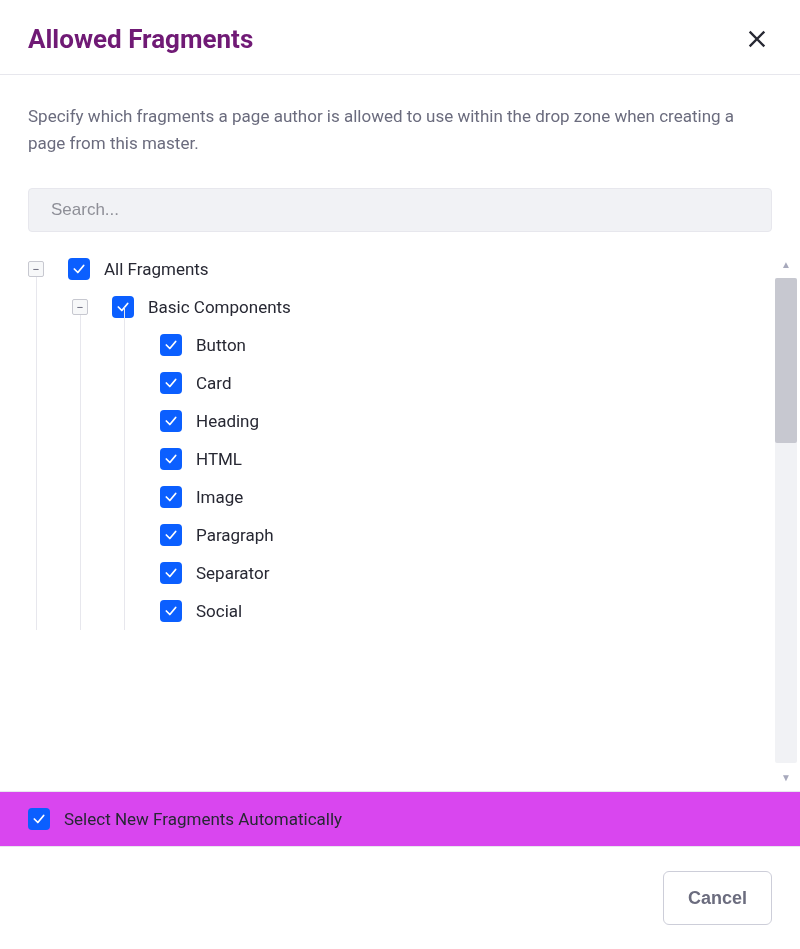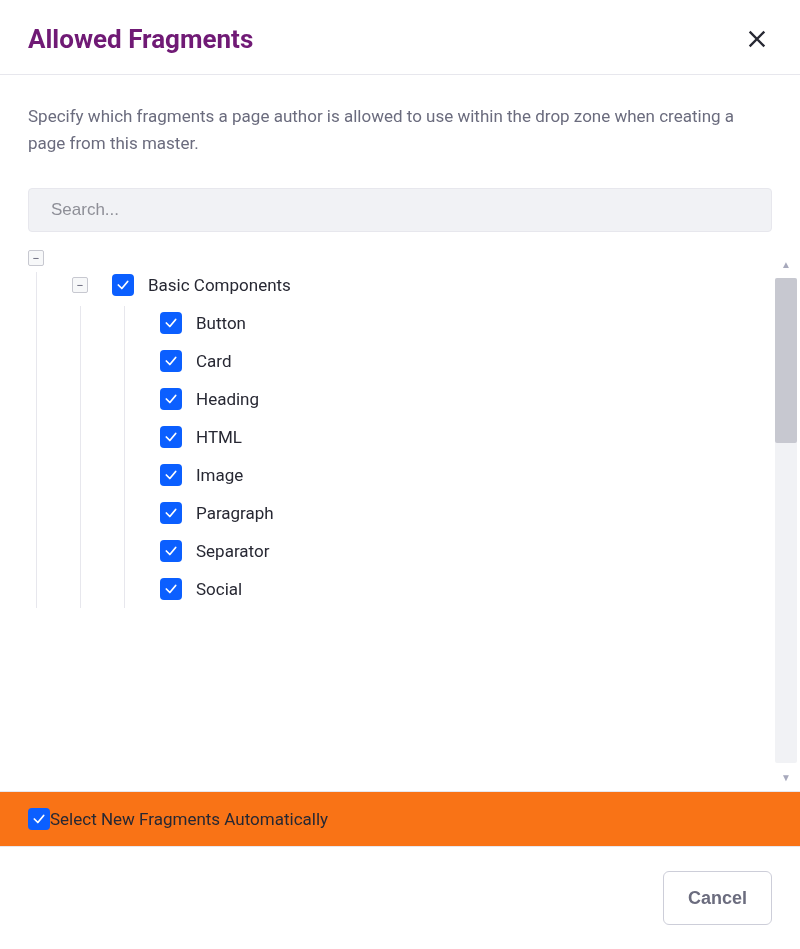--- a/index.html
+++ b/index.html
@@ -158,24 +158,25 @@
       bottom: 0;
       z-index: 1;
     }
     .tree-inner { position: relative; }
     .guide.g1 { left: 8px; top: 22px; }
     .guide.g2 { left: 52px; top: 56px; }
     .guide.g3 { left: 96px; top: 56px; }
 
     .auto-select {
       border-top: 1px solid #e7e7ed;
-      background: #f97316;
+      background: #d946ef;
       padding: 16px 28px;
       display: flex;
       align-items: center;
+      gap: 14px;
     }
     .auto-select .label { font-size: 17px; }
     .footer {
       border-top: 1px solid #e7e7ed;
       padding: 24px 28px;
       display: flex;
       justify-content: flex-end;
       gap: 24px;
       background: #fff;
     }
@@ -219,20 +220,28 @@
 
 <div class="tree-container">
   <div class="tree">
     <div class="tree-inner">
       <div class="guide g1"></div>
       <div class="guide g2"></div>
       <div class="guide g3"></div>
 
       <div class="node level-0">
         <div class="toggle">−</div>
+        <div class="cb-wrap">
+          <div class="checkbox">
+            <svg viewBox="0 0 24 24">
+                <path d="M4 12 L10 18 L20 6"></path>
+              </svg>
+          </div>
+          <span class="label">All Fragments</span>
+        </div>
       </div>
 
       <div class="node level-1">
         <div class="toggle">−</div>
         <div class="cb-wrap">
           <div class="checkbox">
             <svg viewBox="0 0 24 24">
                 <path d="M4 12 L10 18 L20 6"></path>
               </svg>
           </div>

